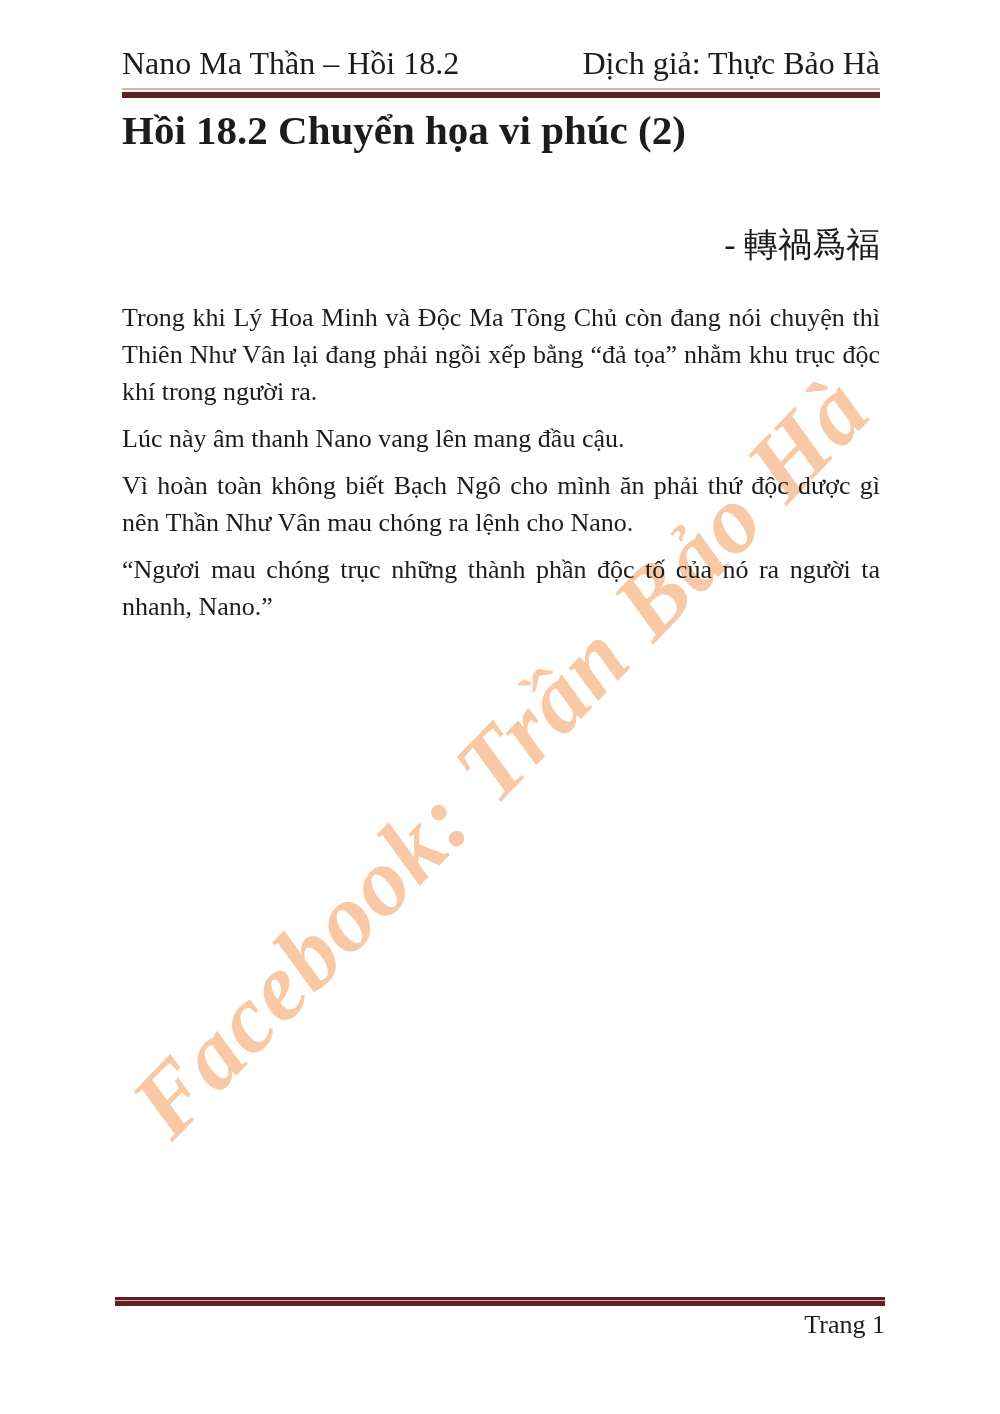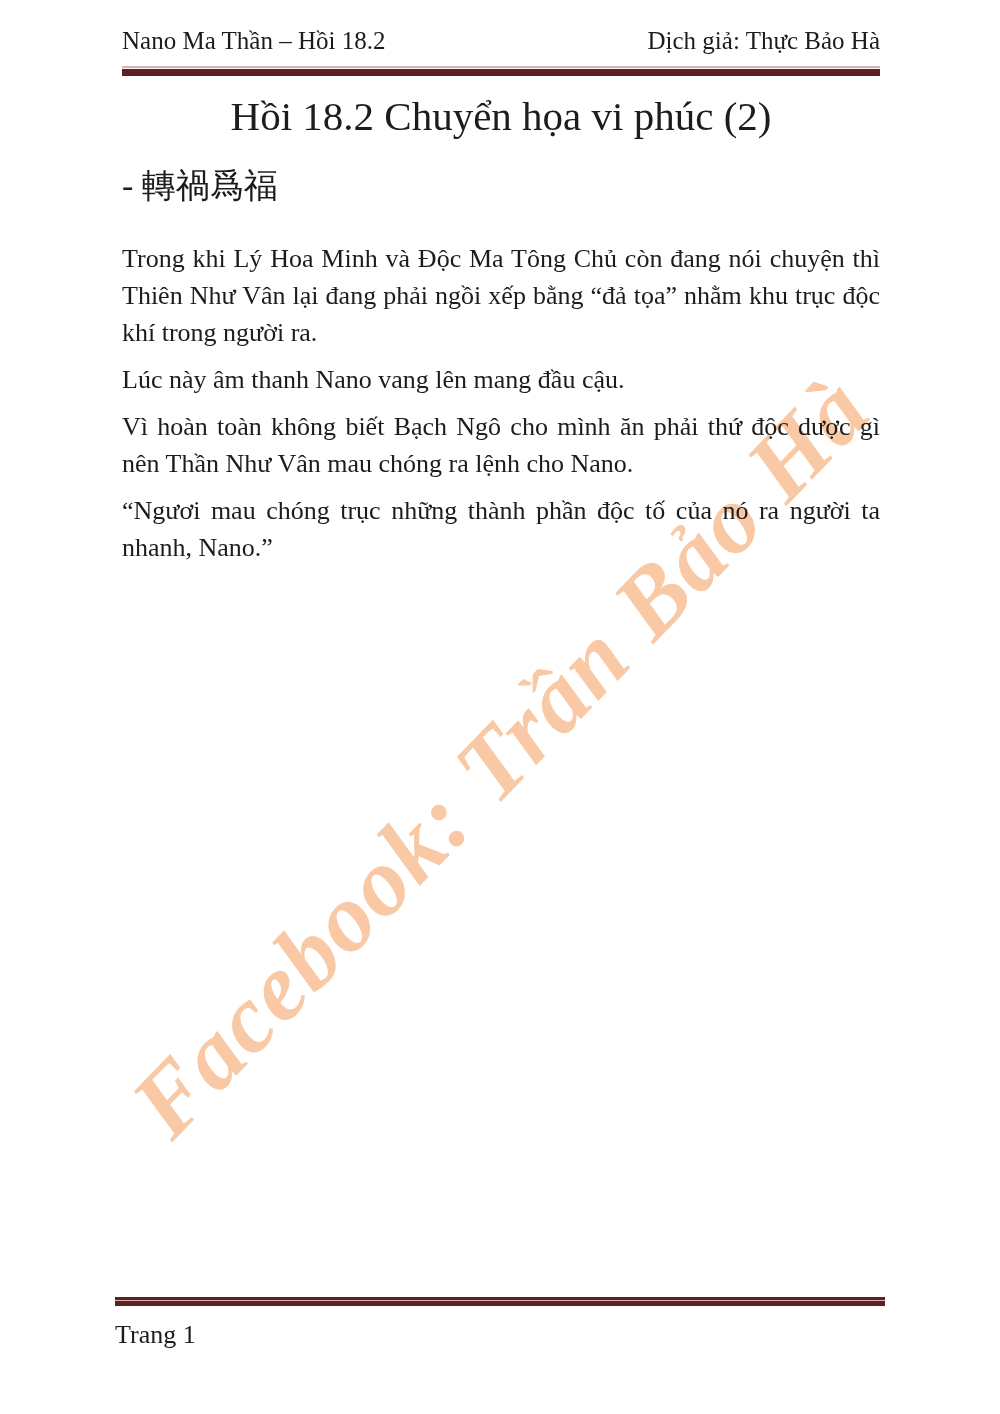--- a/index.html
+++ b/index.html
@@ -38,47 +38,46 @@
     position: absolute;
     left: 122px;
     right: 120px;
     top: 0;
     z-index: 1;
   }
   .header-row {
     display: flex;
     justify-content: space-between;
     align-items: baseline;
-    margin-top: 24px;
-    font-size: 25px;
+    margin-top: 46px;
+    font-size: 32px;
     line-height: 34px;
   }
   .rule-header {
     margin-top: 8px;
     height: 10px;
     background: linear-gradient(
       to bottom,
       #d9b4ab 0px, #d9b4ab 2px,
       #faf4f2 2px, #faf4f2 3.5px,
       #5d2125 3.5px, #5d2125 10px
     );
   }
   .chapter-title {
-    margin: 14px 0 0 0;
+    margin: 6px 0 0 0;
     font-size: 41px;
     line-height: 52px;
-    font-weight: normal;
-    text-align: center;
+    font-weight: bold;
   }
   .chapter-subtitle {
-    margin: 22px 0 0 0;
+    margin: 67px 0 0 0;
     font-size: 34px;
     line-height: 44px;
     font-weight: normal;
-    text-align: left;
+    text-align: right;
   }
   .body-text {
     margin-top: 32px;
   }
   .body-text p {
     margin: 0 0 10px 0;
     font-size: 26px;
     line-height: 37px;
     text-align: justify;
     text-justify: inter-word;
@@ -93,23 +92,24 @@
   .rule-footer {
     height: 9px;
     background: linear-gradient(
       to bottom,
       #5d2125 0px, #5d2125 3px,
       #d9b4ab 3px, #d9b4ab 4.5px,
       #5d2125 4.5px, #5d2125 9px
     );
   }
   .page-number {
-    margin-top: 13px;
+    margin-top: 3px;
     font-size: 26px;
     line-height: 32px;
+    text-align: right;
   }
 </style>
 </head>
 <body>
 
 <div class="page">
 
   <div class="watermark">Facebook: Trần Bảo Hà</div>
 
   <div class="content">

